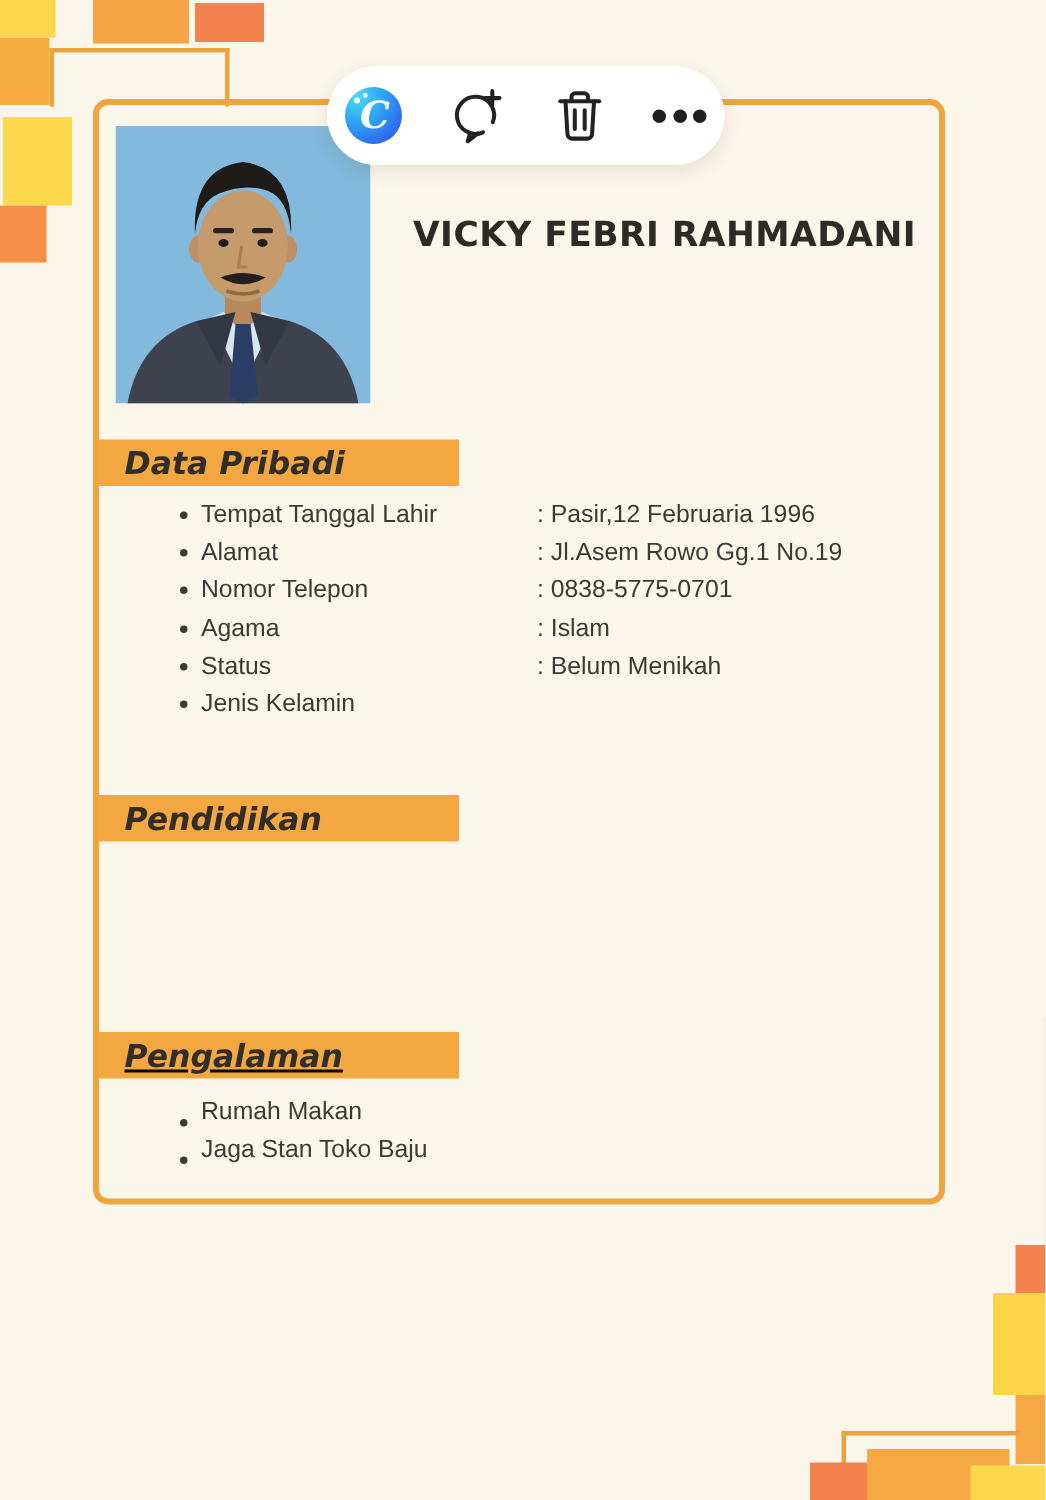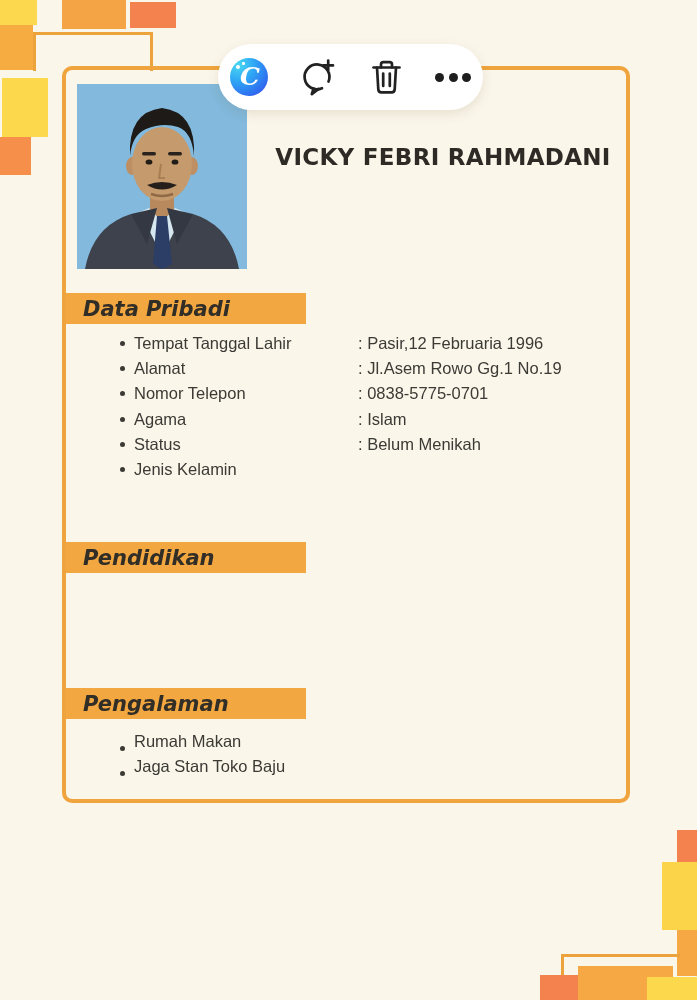--- a/index.html
+++ b/index.html
@@ -37,22 +37,22 @@
   }
   .bar{
     position:absolute;left:66px;width:240px;height:31px;background:#F2A740;
     display:flex;align-items:center;padding-left:17px;box-sizing:border-box;
   }
   .bar span{
     font-family:"DejaVu Sans",sans-serif;font-weight:bold;font-style:italic;
     font-size:21px;color:#312D27;white-space:nowrap;
   }
   .bar-personal{top:293px;}
-  .bar-education{top:542px;}
-  .bar-experience{top:688px;}
+  .bar-education{top:530px;}
+  .bar-experience{top:688px;text-decoration:underline;}
   .rows{position:absolute;left:120px;top:331px;width:480px;}
   .row{display:flex;align-items:center;height:25.2px;font-size:16.5px;color:#3B3A35;}
   .dot{width:5px;height:5px;border-radius:50%;background:#3B3A35;margin-right:9px;flex:none;}
   .row .label{width:224px;flex:none;}
   .row .value{flex:1;white-space:nowrap;}
   .edu{position:absolute;left:120px;top:568px;width:480px;}
   .edu-item{display:flex;align-items:flex-start;line-height:25.2px;font-size:16.5px;color:#3B3A35;}
   .edu-item .dot{margin-top:10px;}
   .edu-name{width:224px;flex:none;}
   .edu-year{font-style:italic;white-space:nowrap;}

